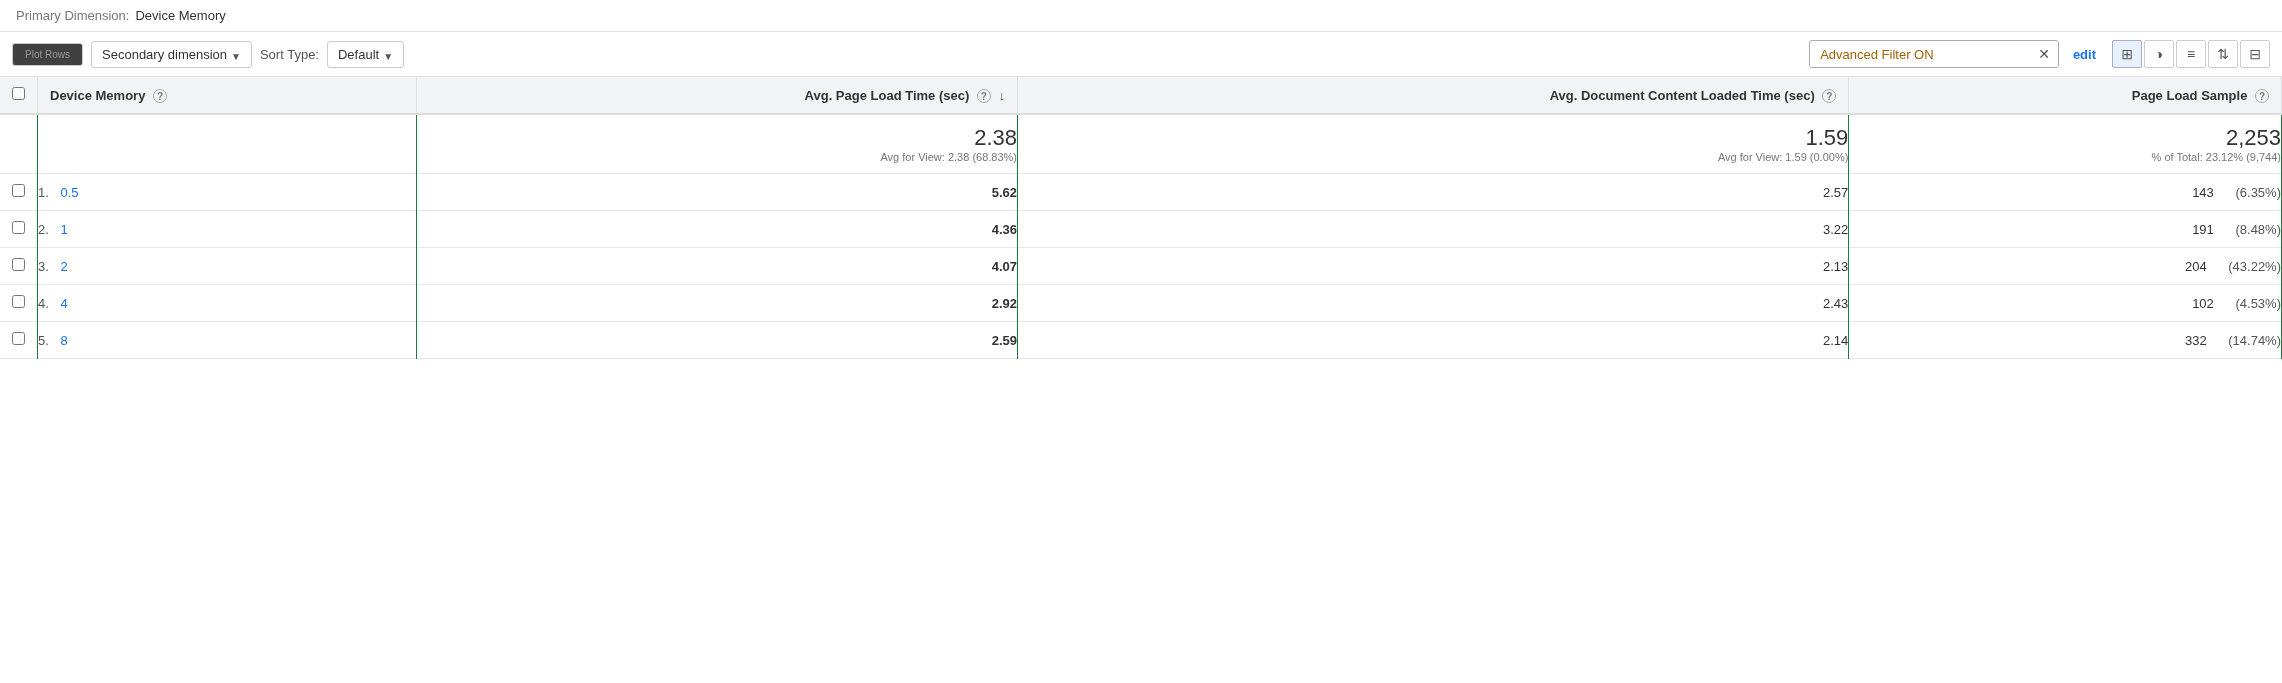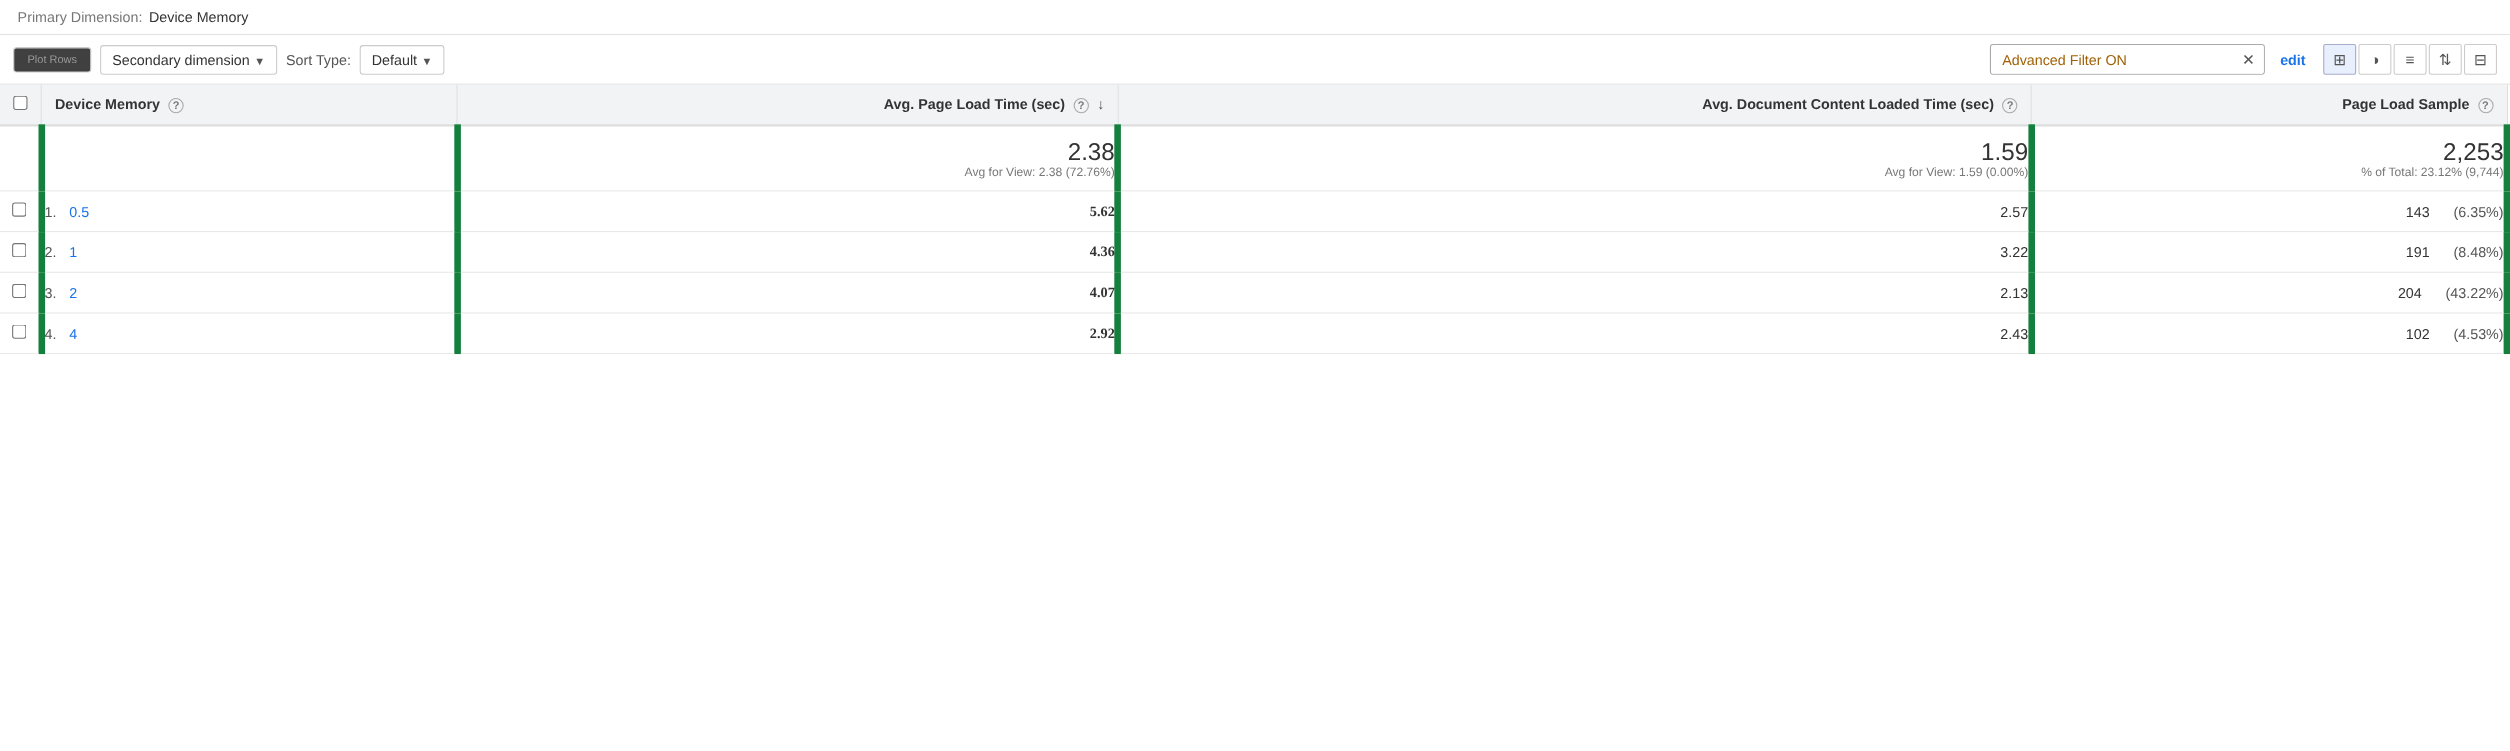--- a/index.html
+++ b/index.html
@@ -153,21 +153,21 @@
     }
     .data-table thead th .sort-arrow {
       margin-left: 4px;
       color: #555;
     }
     .data-table tbody tr {
       border-bottom: 1px solid #e8e8e8;
     }
     .data-table tbody td {
       padding: 10px 0;
-      border-right: 6px solid #15803d;
+      border-right: 1px solid #15803d;
       vertical-align: middle;
       border-radius: 24px;
     }
     .data-table tbody td.right-align {
       text-align: right;
     }
     .data-table tbody td.checkbox-col {
       width: 36px;
       text-align: center;
     }
@@ -185,21 +185,20 @@
     .summary-sub {
       font-size: 11px;
       color: #777;
       text-align: right;
       display: block;
     }
     .metric-value {
       font-weight: 700;
       text-align: right;
       display: block;
-      font-family: Liberation Serif, serif;
     }
     .pct-value {
       color: #555;
       margin-left: 18px;
       font-weight: 400;
     }
     .link-value {
       color: #1a73e8;
       text-decoration: none;
       cursor: pointer;
@@ -279,21 +278,21 @@
       </th>
     </tr>
   </thead>
   <tbody id="table-body">
 
     <tr class="summary-row">
       <td></td>
       <td></td>
       <td class="right-align">
         <span class="summary-value">2.38</span>
-        <span class="summary-sub">Avg for View: 2.38 (72.76%)</span>
+        <span class="summary-sub">Avg for View: 2.38 (68.83%)</span>
       </td>
       <td class="right-align">
         <span class="summary-value">1.59</span>
         <span class="summary-sub">Avg for View: 1.59 (0.00%)</span>
       </td>
       <td class="right-align">
         <span class="summary-value">2,253</span>
         <span class="summary-sub">% of Total: 23.12% (9,744)</span>
       </td>
     </tr>
@@ -367,14 +366,33 @@
       <span class="metric-value">2.92</span>
     </td>
     <td class="right-align">
       <span>2.43</span>
     </td>
     <td class="right-align">
       <span>102</span>
       <span class="pct-value">(4.53%)</span>
     </td>
   </tr>
+      <tr>
+    <td class="checkbox-col">
+      <input type="checkbox" style="">
+    </td>
+    <td>
+      <span class="row-num">5.</span>
+      <a class="link-value">8</a>
+    </td>
+    <td class="right-align">
+      <span class="metric-value">2.59</span>
+    </td>
+    <td class="right-align">
+      <span>2.14</span>
+    </td>
+    <td class="right-align">
+      <span>332</span>
+      <span class="pct-value">(14.74%)</span>
+    </td>
+  </tr>
     </tbody>
 </table>
 
 </body></html>

